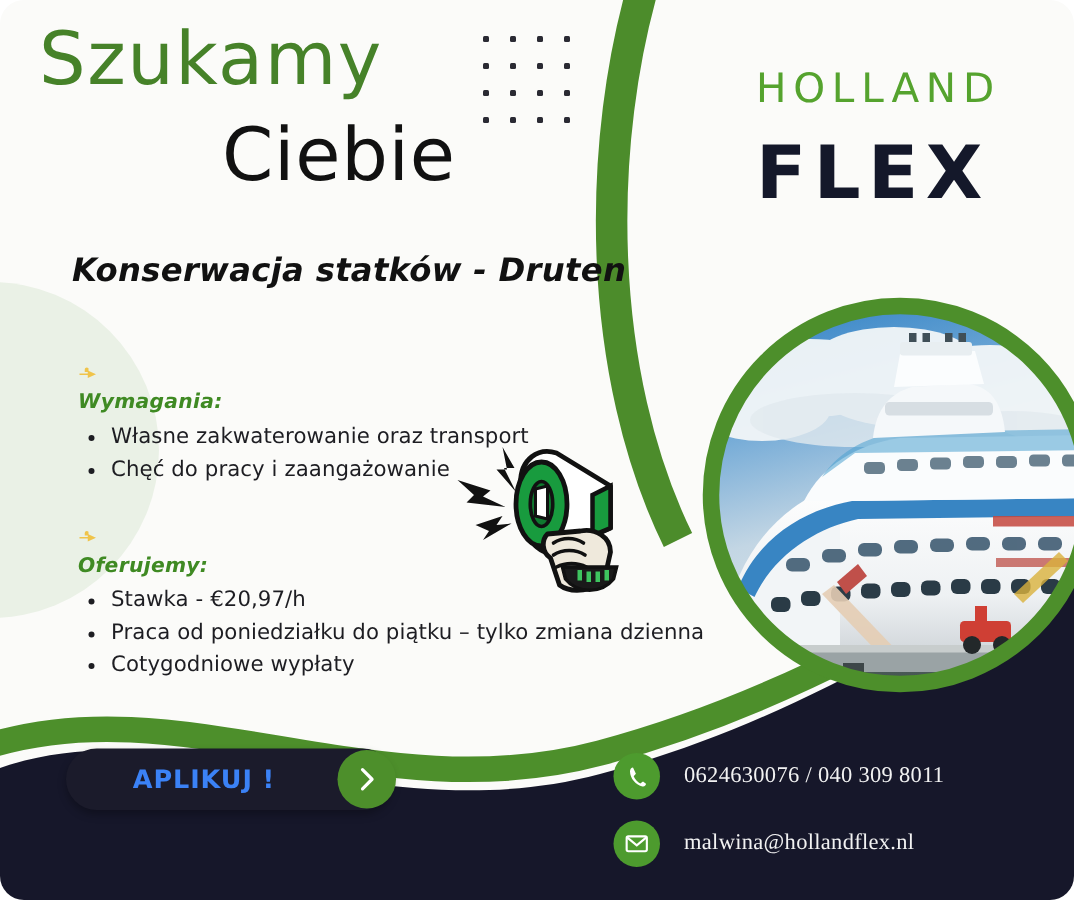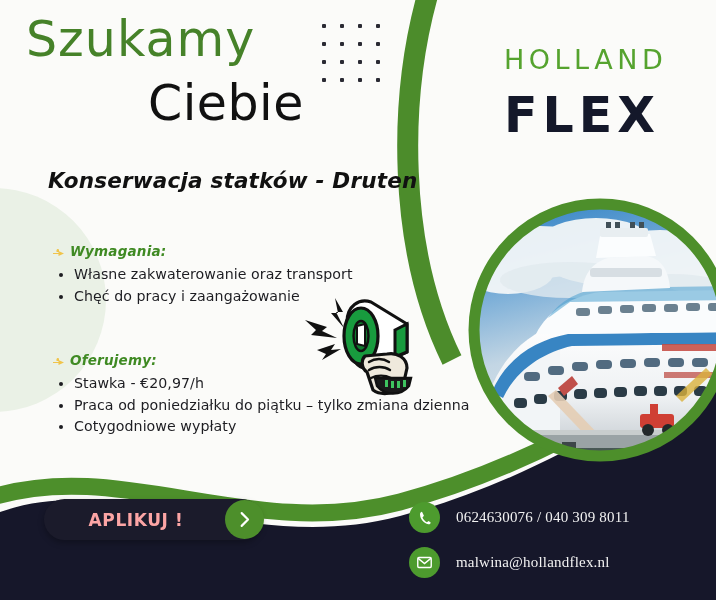--- a/index.html
+++ b/index.html
@@ -8,20 +8,21 @@
     background: #ffffff;
   }
   #poster {
     position: relative;
     width: 716px;
     height: 600px;
     overflow: hidden;
     background: #fbfbf9;
     font-family: "DejaVu Sans", "Liberation Sans", sans-serif;
     user-select: none;
+    border-radius: 16px;
   }
 
   
   .bg-svg {
     position: absolute;
     left: 0; top: 0;
     width: 716px; height: 600px;
     display: block;
   }
 
@@ -112,23 +113,24 @@
   .block-req { top: 243px; }
   .block-off { top: 352px; }
 
   .block-head {
     font-size: 13.5px;
     font-weight: bold;
     font-style: italic;
     color: #3f8a23;
     letter-spacing: 0.2px;
     display: flex;
-    align-items: flex-end;
+    align-items: flex-start;
     gap: 5px;
     white-space: nowrap;
+    flex-direction: column;
   }
   .point-icon {
     display: inline-block;
     width: 13px;
     height: 12px;
     flex: 0 0 auto;
   }
   .block ul {
     list-style: none;
     margin: 5px 0 0 0;
@@ -175,21 +177,21 @@
     cursor: pointer;
     box-shadow: 0 3px 6px rgba(0,0,0,0.28);
   }
   .apply-label {
     position: absolute;
     left: 0; right: 34px;
     top: 0; bottom: 0;
     display: flex;
     align-items: center;
     justify-content: center;
-    color: #fca5a5;
+    color: #3b82f6;
     font-size: 17px;
     font-weight: bold;
     letter-spacing: 0.6px;
   }
   .apply-arrow {
     position: absolute;
     left: 225px;
     top: 500px;
     width: 39px;
     height: 39px;

